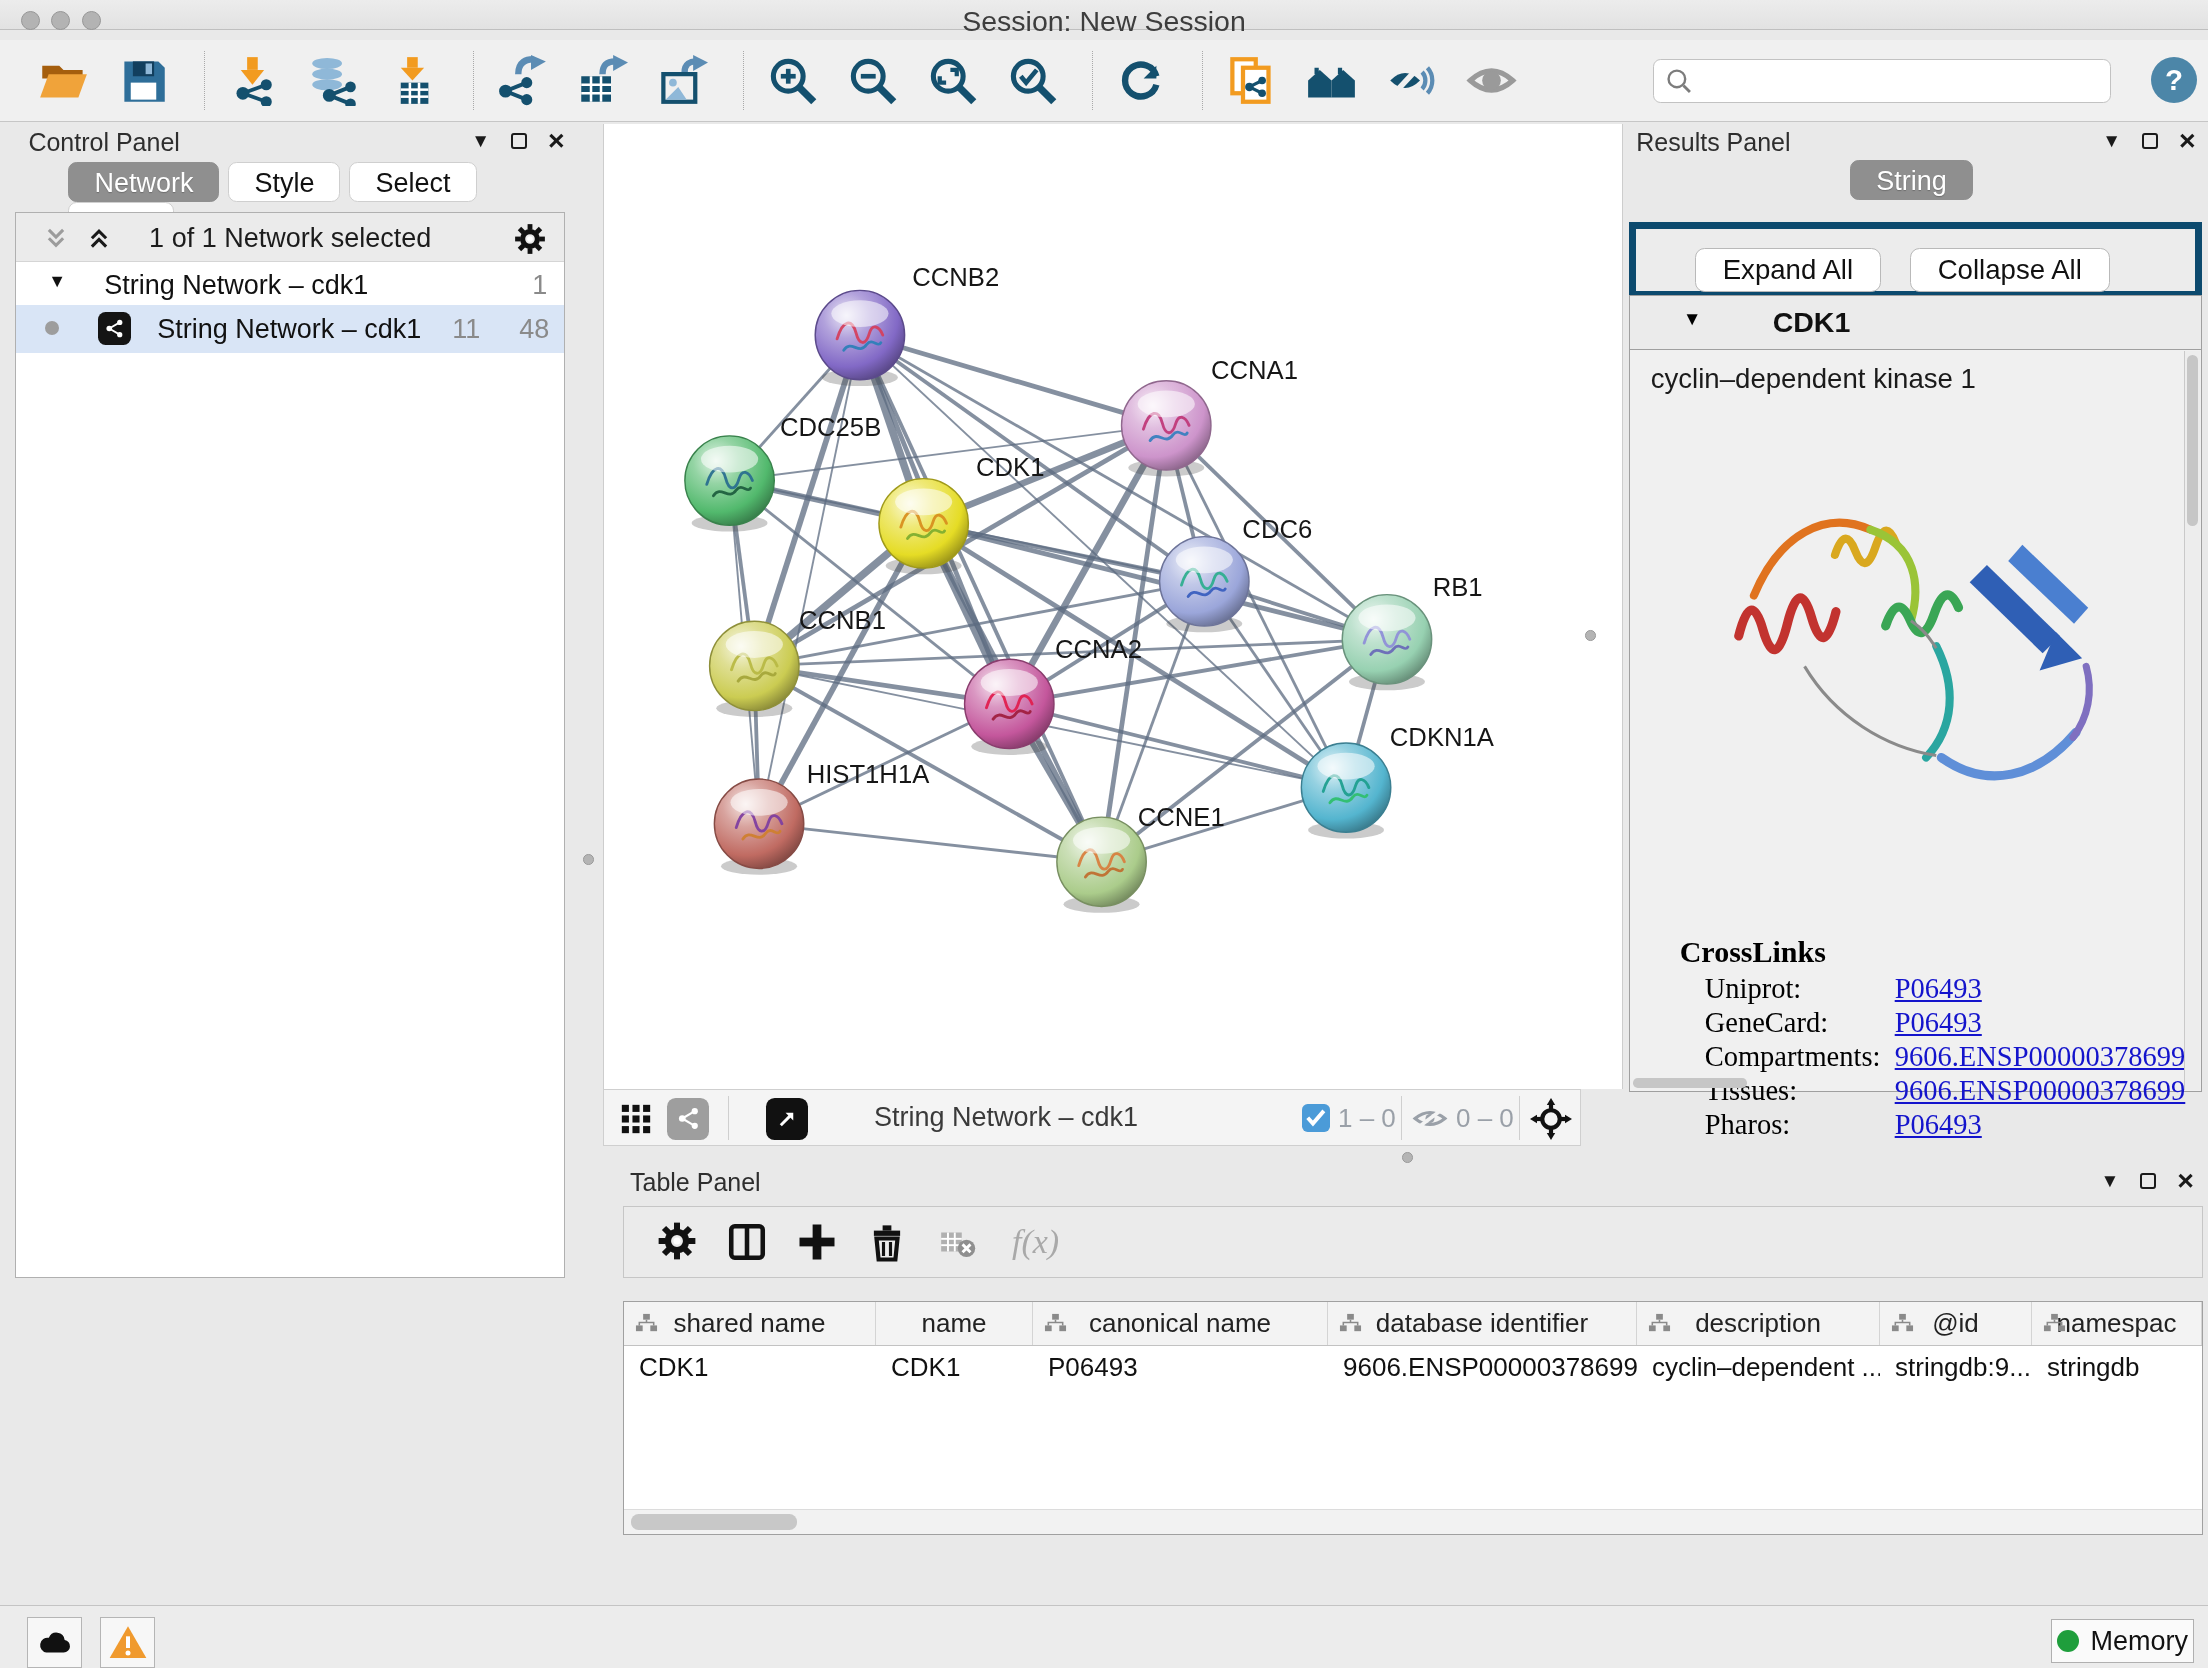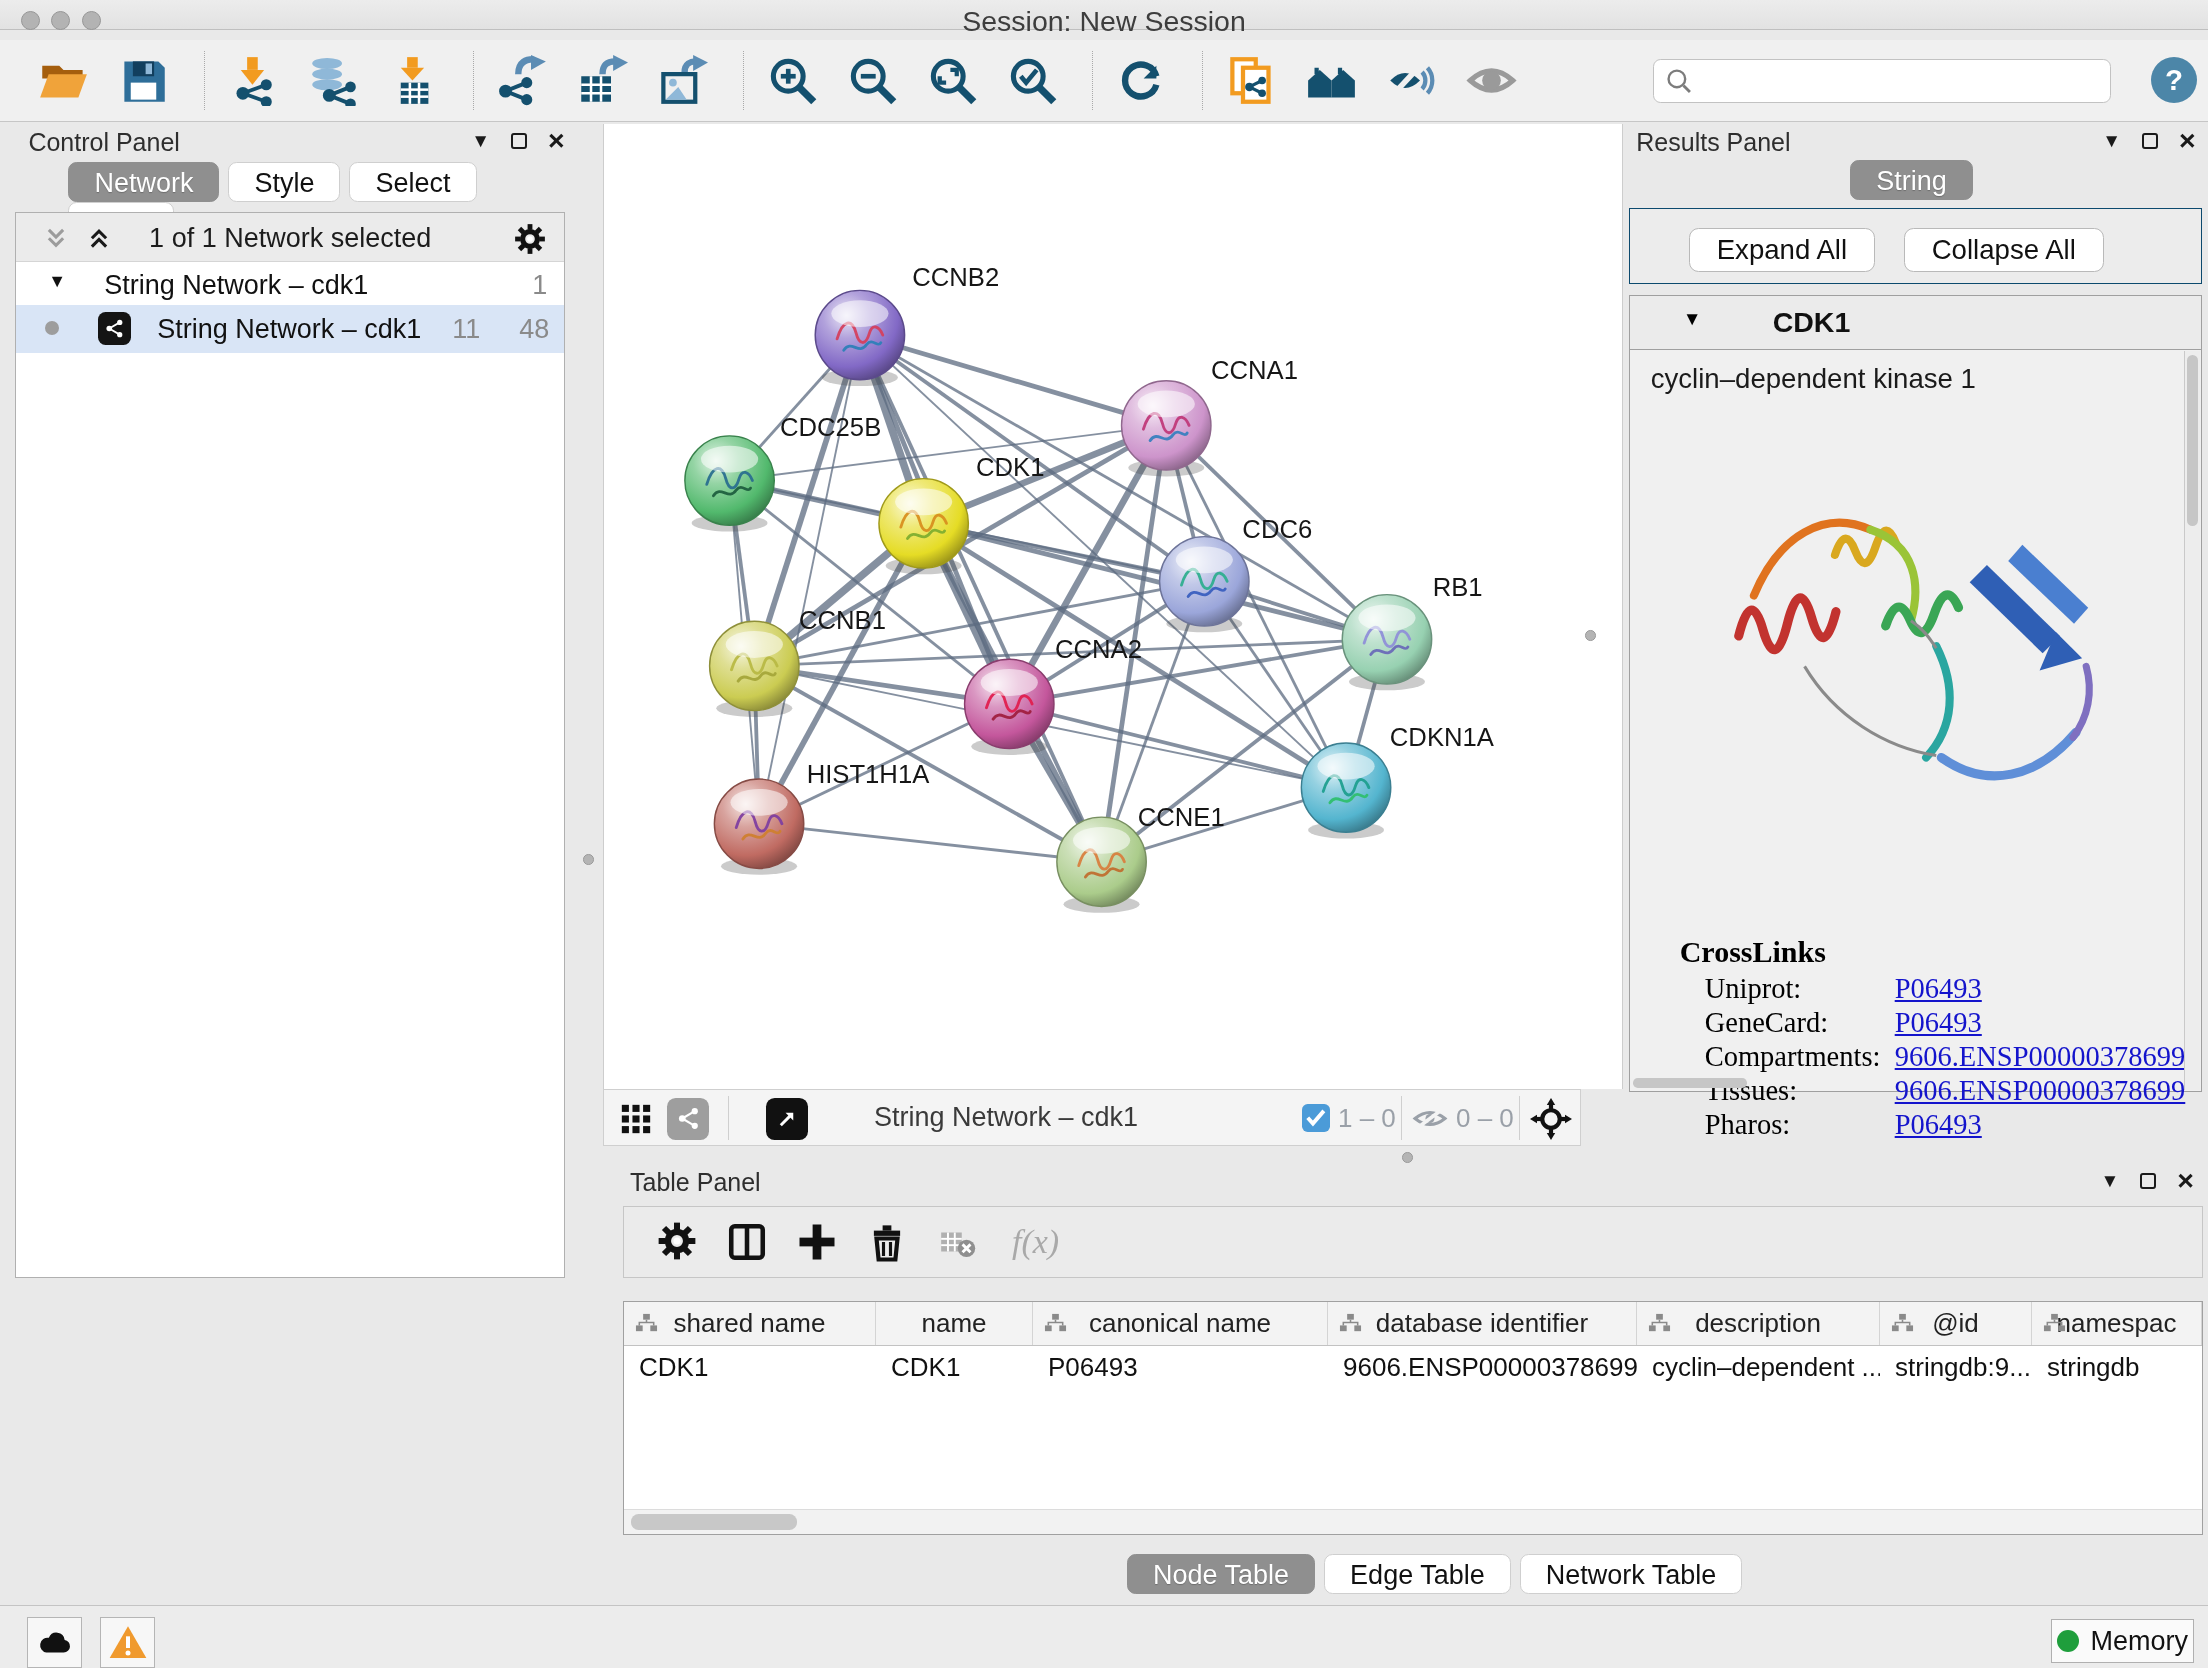--- a/index.html
+++ b/index.html
@@ -55,21 +55,21 @@
   .cb-sep { position:absolute; top:5.7px; width:0; height:44px; border-left:1px solid #cfcfcf; }
   #cb-title { position:absolute; left:270px; top:12.4px; font-size:27px; color:#3a3a3a; }
   .cb-ind { position:absolute; top:13.3px; font-size:26px; color:#9aa0a8; }
   #cb-check { position:absolute; left:698px; top:14.3px; width:27.6px; height:27.6px; background:#4b9bd8; border-radius:5.7px; }
 
   
   #results-panel { position:absolute; left:1623px; top:124px; width:586px; height:1451px; }
   #rp-head { position:absolute; left:13.3px; top:3.8px; }
   #rp-icons { position:absolute; right:13.3px; top:5.7px; display:flex; gap:21px; align-items:center; }
   #rp-tab { position:absolute; left:0; right:0; top:36px; text-align:center; }
-  #rp-box1 { position:absolute; left:5.7px; top:84px; width:573px; height:76px; border:1px solid #0c4a6e; background:#ececec; }
+  #rp-box1 { position:absolute; left:5.7px; top:98px; width:573px; height:76px; border:7px solid #0c4a6e; background:#ececec; }
   .rp-btn { position:absolute; top:19px; height:44px; background:#fff; border:1px solid #b9b9b9; border-radius:9.5px; font-size:27.6px; color:#111; padding:0 27px; }
   #rp-box2 { position:absolute; left:5.7px; top:171px; width:573px; height:797px; border:1px solid #9f9f9f; background:#f0f0f0; }
   #rp-entry-head { height:54px; background:#ebebeb; border-bottom:1px solid #9f9f9f; position:relative; }
   #rp-entry-exp { position:absolute; left:53px; top:12.4px; font-size:19px; }
   #rp-entry-name { position:absolute; left:143px; top:9.5px; font-size:28.5px; font-weight:bold; color:#111; }
   #rp-entry-desc { position:absolute; left:21px; top:67px; font-size:27.6px; color:#1b1b1b; }
   #rp-protein { position:absolute; left:53px; top:131px; }
   #rp-crosslinks { position:absolute; left:8px; top:639px; font-family:"Liberation Serif", serif; }
   #cl-heading { margin-left:42px; font-size:30px; font-weight:bold; color:#000; }
   .cl-row { margin-top:4px; height:30px; position:relative; }
@@ -840,21 +840,20 @@
           <div class="td" style="width: 295px; flex: 0 0 295px;">P06493</div>
           <div class="td" style="width: 309px; flex: 0 0 309px;">9606.ENSP00000378699</div>
           <div class="td" style="width: 243px; flex: 0 0 243px;">cyclin–dependent ...</div>
           <div class="td" style="width: 152px; flex: 0 0 152px;">stringdb:9...</div>
           <div class="td" style="width: 170px; flex: 0 0 170px;">stringdb</div>
         </div>
       <div id="tbl-hscroll">
           <div id="tbl-hthumb"></div>
         </div>
     </div>
-    <div id="tp-tabs"><span class="seg-tab active">Node Table</span><span class="seg-tab">Edge Table</span><span class="seg-tab">Network Table</span></div>
   </div>
 
   <span class="dot-handle" style="left:583px; top:854px"></span>
   <span class="dot-handle" style="left:1585px; top:630px"></span>
   <span class="dot-handle" style="left:1402px; top:1152px"></span>
 
   <div id="statusbar">
     <span class="sb-btn" style="left:27px">
         <svg width="38" height="38" viewBox="0 0 24 24">
           <path d="M6.5 18h11a4 4 0 0 0 .6-7.95 5.2 5.2 0 0 0-10-1.3A4.3 4.3 0 0 0 6.5 18z" fill="#111"></path>

